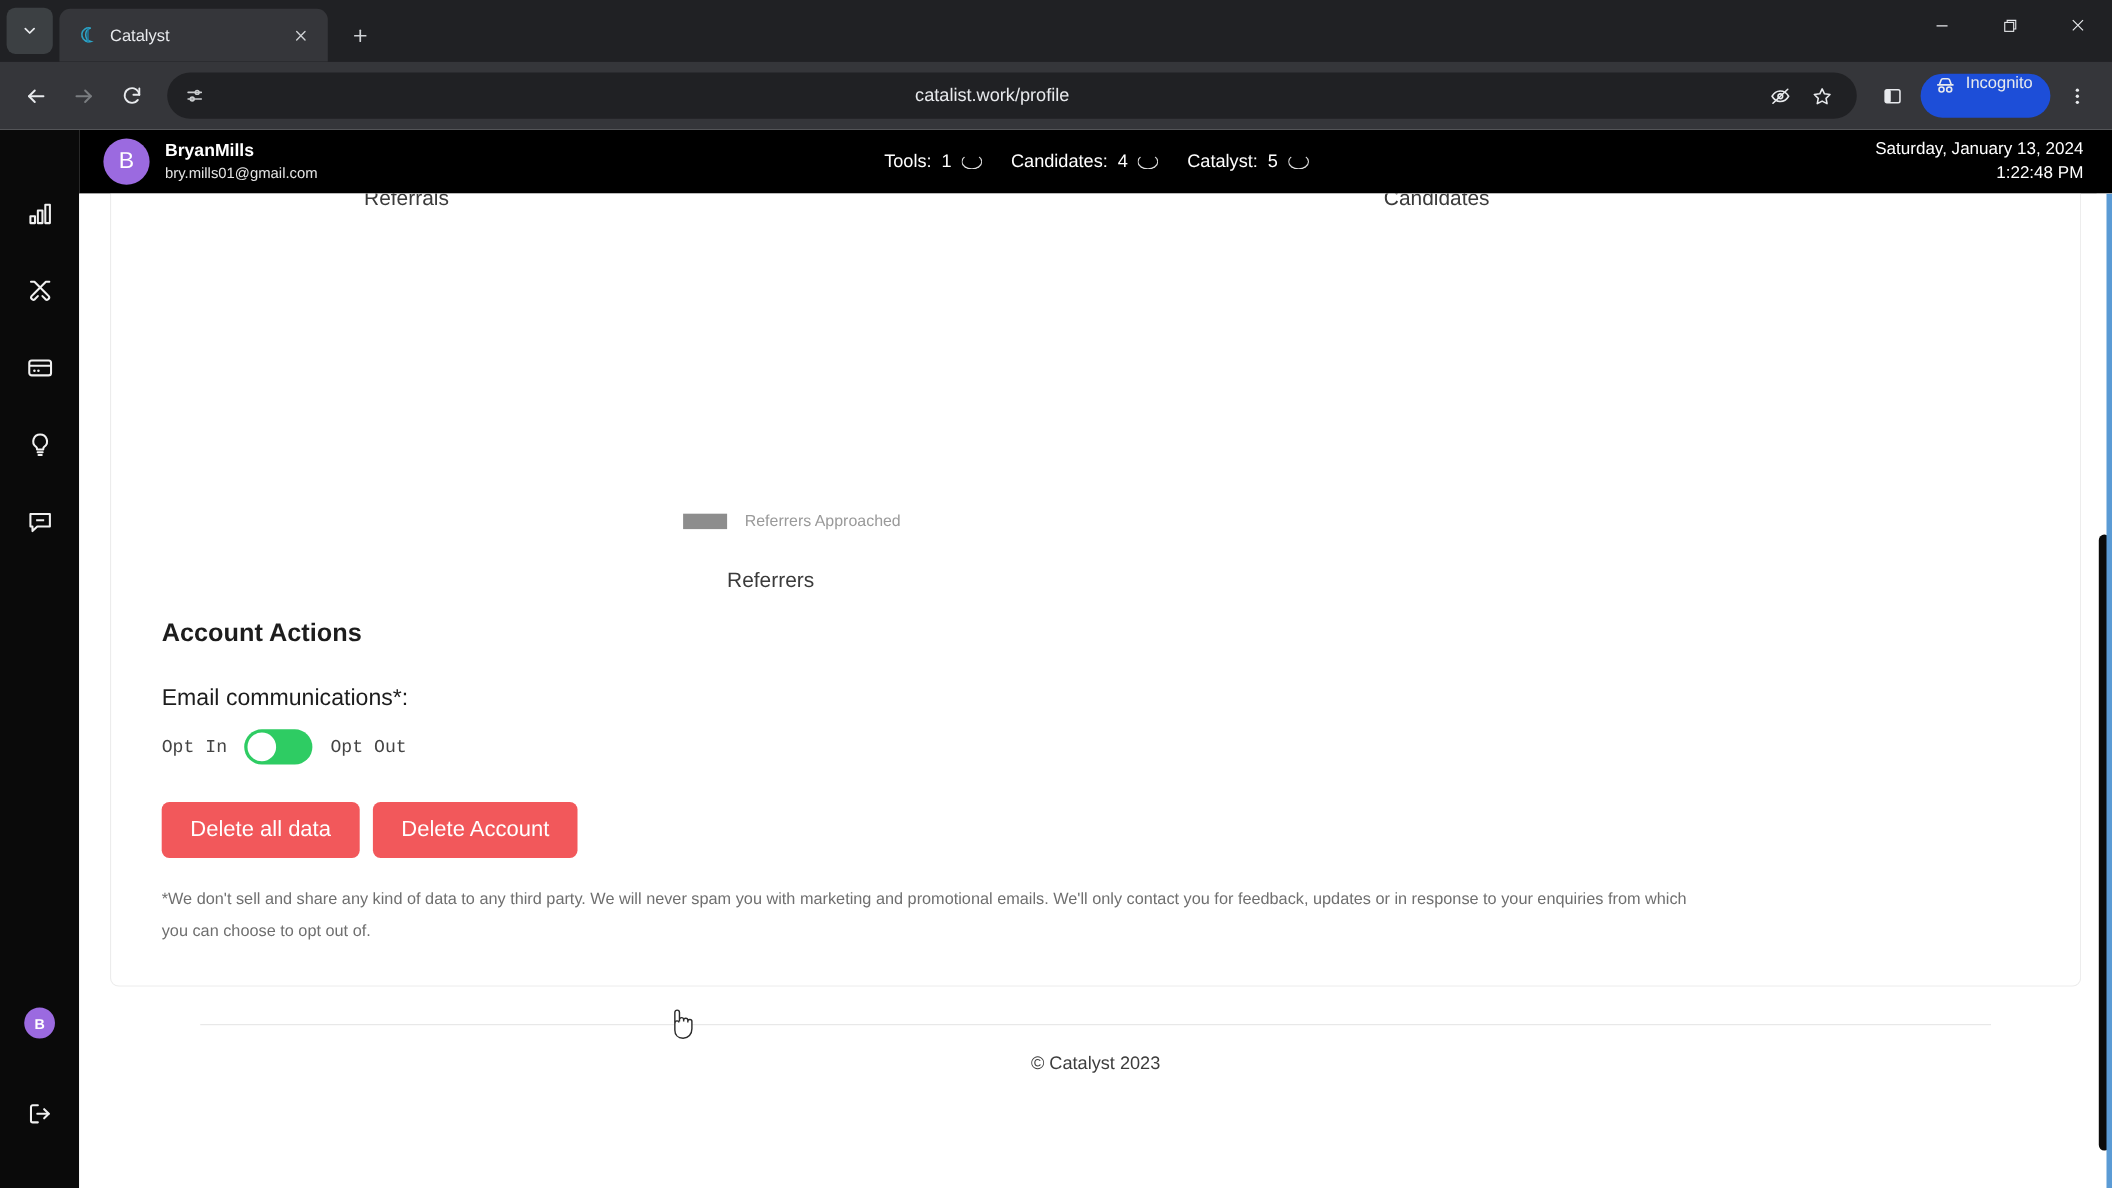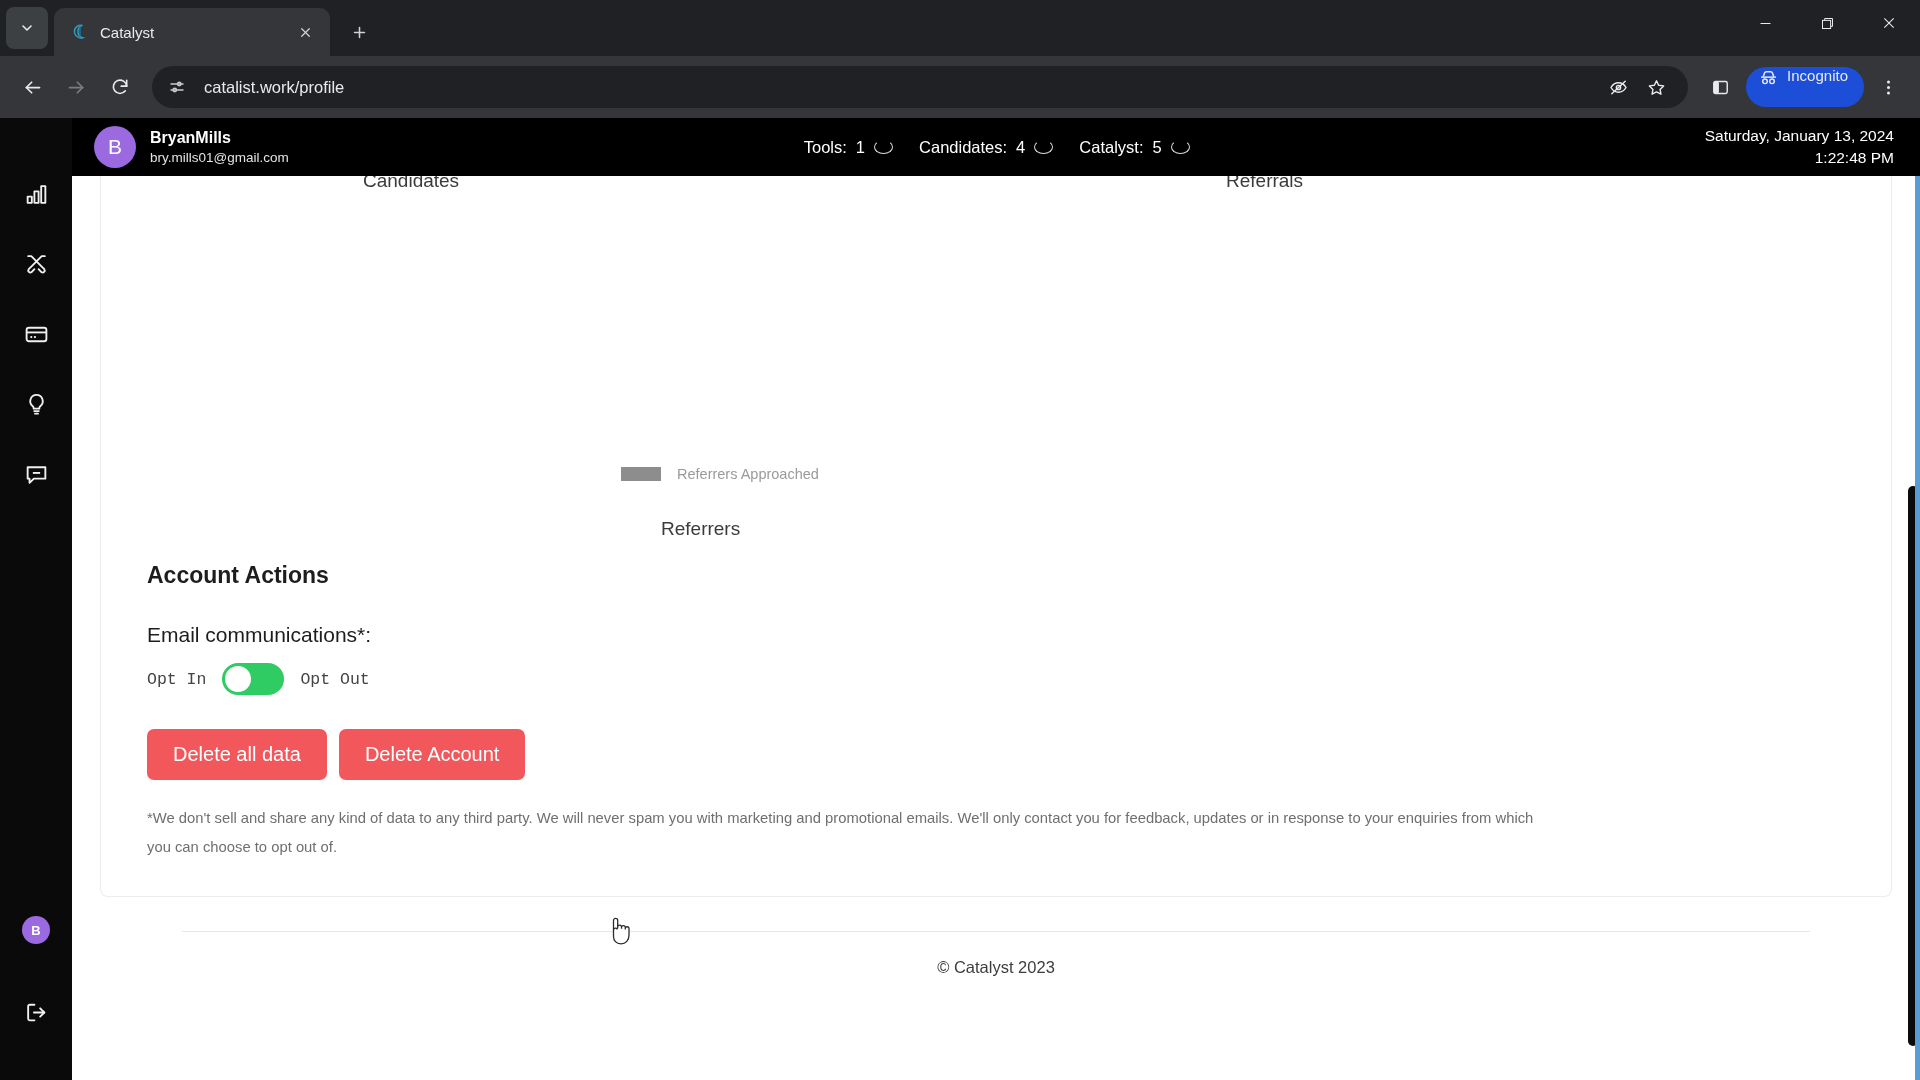--- a/index.html
+++ b/index.html
@@ -18,21 +18,21 @@
     height:56px; background:#202124; display:flex; align-items:flex-end;
     padding-left:6px; position:relative; flex:0 0 56px;
   }
   .tablist-btn {
     width:42px; height:42px; border-radius:8px; background:#3c4043;
     display:flex; align-items:center; justify-content:center;
     margin-bottom:7px; margin-right:6px; cursor:pointer;
   }
   .tablist-btn svg { width:16px; height:16px; }
   .tab {
-    height:48px; width:276px; background:#35363a; border-radius:10px 10px 0 0;
+    height:48px; width:244px; background:#35363a; border-radius:10px 10px 0 0;
     display:flex; align-items:center; padding:0 12px 0 16px; position:relative;
     cursor:pointer;
   }
   .tab-favicon { width:20px; height:20px; flex:0 0 20px; display:flex; align-items:center; justify-content:center; }
   .tab-title {
     flex:1; color:#e8eaed; font-size:15px; margin-left:10px;
     white-space:nowrap; overflow:hidden; text-overflow:ellipsis;
     font-family:"Liberation Sans", sans-serif;
   }
   .tab-close {
@@ -52,20 +52,21 @@
     padding:0 12px; flex:0 0 62px; gap:4px;
   }
   .nav-btn {
     width:40px; height:40px; border-radius:50%; display:flex;
     align-items:center; justify-content:center; cursor:pointer; flex:0 0 40px;
   }
   .omnibox {
     flex:1; height:42px; background:#202124; border-radius:21px;
     display:flex; align-items:center; padding:0 14px 0 10px; margin:0 8px;
     min-width:0;
+    text-align:center;
   }
   .omnibox-icon {
     width:30px; height:30px; border-radius:50%; display:flex;
     align-items:center; justify-content:center; flex:0 0 30px; cursor:pointer;
   }
   .omnibox-url {
     color:#e8eaed; font-size:16.5px; margin-left:12px; white-space:nowrap;
     overflow:hidden; text-overflow:ellipsis; flex:1;
     font-family:"Liberation Sans", sans-serif;
   }
@@ -406,24 +407,24 @@
           <div>1:22:48 PM</div>
         </div>
       </div>
 
       <div class="page">
 
         <div class="card">
 
           <div class="charts-row">
             <div class="chart-col">
-              <div class="chart-label" style="left:262px; top:-6px;">Candidates</div>
+              <div class="chart-label" style="left:230px; top:-6px;">Referrals</div>
             </div>
             <div class="chart-col">
-              <div class="chart-label" style="left:230px; top:-6px;">Referrals</div>
+              <div class="chart-label" style="left:262px; top:-6px;">Candidates</div>
             </div>
             <div class="legend-row" style="left:520px; top:290px;">
               <span class="legend-swatch"></span>
               <span>Referrers Approached</span>
             </div>
             <div class="chart-label" style="left:560px; top:342px;">Referrers</div>
           </div>
 
           <div class="section" style="margin-top:56px;">
             <div class="section-title">Account Actions</div>

